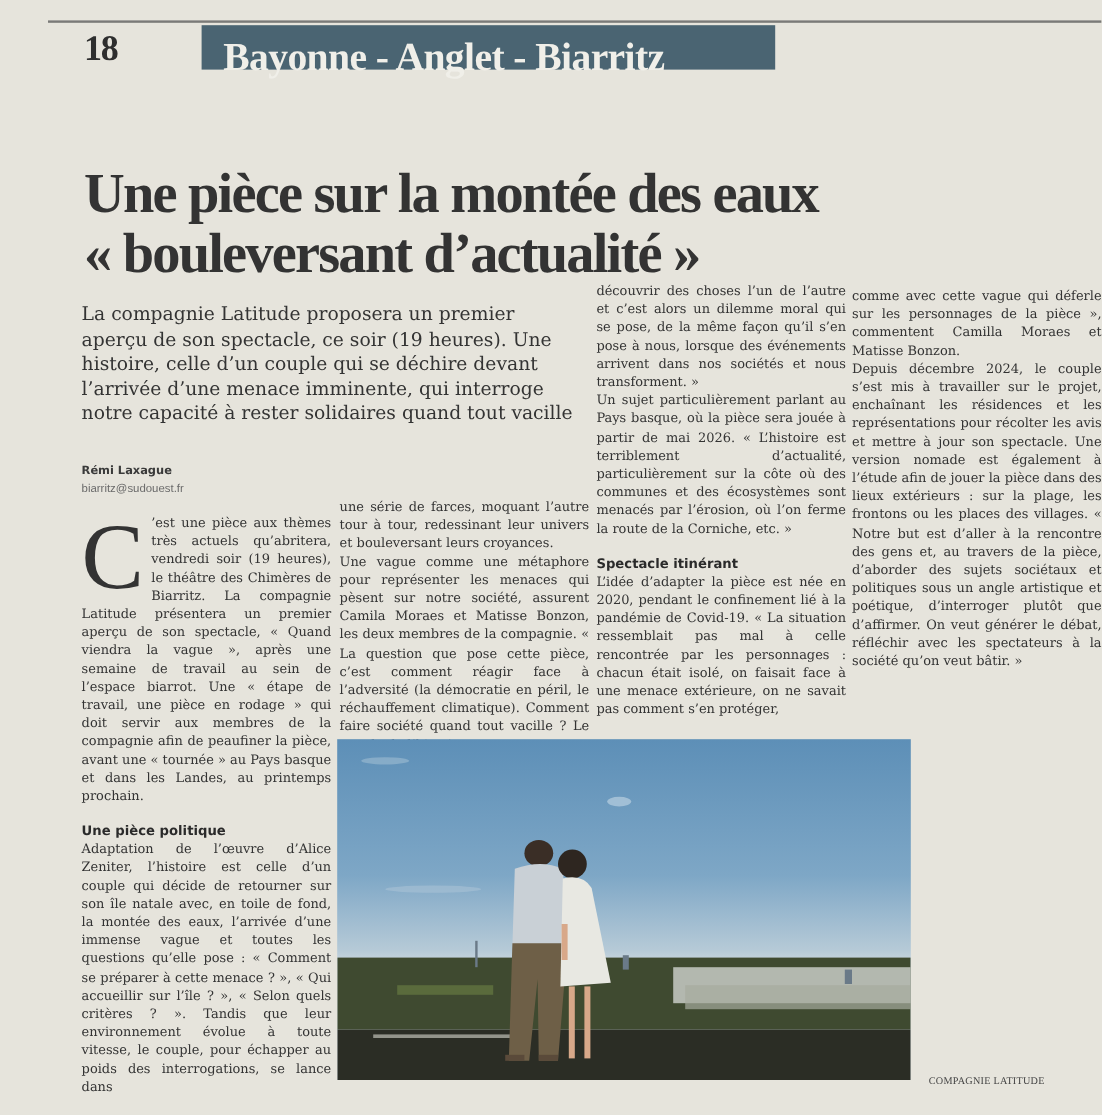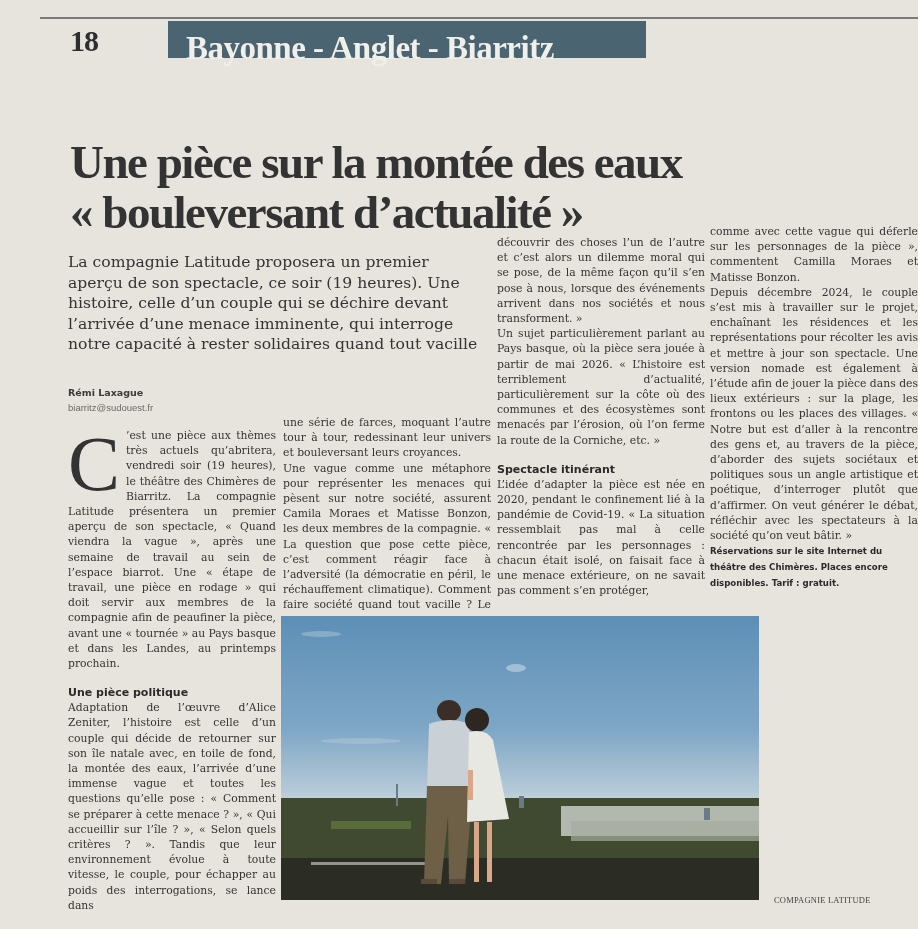--- a/index.html
+++ b/index.html
@@ -56,21 +56,21 @@
       position: absolute;
       font-family: "DejaVu Serif", serif;
       font-size: 10.8px; line-height: 15.2px; color: #333;
       text-align: justify;
       hyphens: manual;
     }
     .col p { margin: 0; }
     .col1 { left: 68px; top: 428px; width: 208px; }
     .col2 { left: 283px; top: 415px; width: 208px; }
     .col3 { left: 497px; top: 235px; width: 208px; }
-    .col4 { left: 710px; top: 224px; width: 208px; }
+    .col4 { left: 710px; top: 239px; width: 208px; }
     .dropcap {
       float: left; font-family: "Liberation Serif", serif;
       font-size: 78px; line-height: 60px; margin: 6px 6px 0 0;
       color: #333;
     }
     .subhead {
       font-family: "DejaVu Sans", sans-serif; font-weight: bold;
       font-size: 11px; line-height: 15px; margin-top: 14px; color: #2a2a2a;
       text-align: left;
     }
@@ -128,21 +128,20 @@
   <div class="col col3">
     <p>découvrir des choses l’un de l’autre et c’est alors un dilemme moral qui se pose, de la même façon qu’il s’en pose à nous, lorsque des événements arrivent dans nos sociétés et nous transforment. »</p>
     <p>Un sujet particulièrement parlant au Pays basque, où la pièce sera jouée à partir de mai 2026. « L’histoire est terriblement d’actualité, particulièrement sur la côte où des communes et des écosystèmes sont menacés par l’érosion, où l’on ferme la route de la Corniche, etc. »</p>
     <div class="subhead">Spectacle itinérant</div>
     <p>L’idée d’adapter la pièce est née en 2020, pendant le confinement lié à la pandémie de Covid-19. « La situation ressemblait pas mal à celle rencontrée par les personnages : chacun était isolé, on faisait face à une menace extérieure, on ne savait pas comment s’en protéger,</p>
   </div>
 
   <div class="col col4">
     <p>comme avec cette vague qui déferle sur les personnages de la pièce », commentent Camilla Moraes et Matisse Bonzon.</p>
     <p>Depuis décembre 2024, le couple s’est mis à travailler sur le projet, enchaînant les résidences et les représentations pour récolter les avis et mettre à jour son spectacle. Une version nomade est également à l’étude afin de jouer la pièce dans des lieux extérieurs : sur la plage, les frontons ou les places des villages. « Notre but est d’aller à la rencontre des gens et, au travers de la pièce, d’aborder des sujets sociétaux et politiques sous un angle artistique et poétique, d’interroger plutôt que d’affirmer. On veut générer le débat, réfléchir avec les spectateurs à la société qu’on veut bâtir. »</p>
-    <div class="note">Réservations sur le site Internet du théâtre des Chimères. Places encore disponibles. Tarif : gratuit.</div>
   </div>
 
   <div class="photo">
     <svg width="478" height="284" viewBox="0 0 478 284">
       <ellipse cx="40" cy="18" rx="20" ry="3" fill="#9fbcd2" opacity="0.6"></ellipse>
       <ellipse cx="235" cy="52" rx="10" ry="4" fill="#b8cfe0" opacity="0.7"></ellipse>
       <ellipse cx="80" cy="125" rx="40" ry="3" fill="#a9c2d5" opacity="0.6"></ellipse>
       <rect x="0" y="182" width="478" height="60" fill="#3f4a30"></rect>
       <rect x="280" y="190" width="198" height="30" fill="#c8cbc6" opacity="0.85"></rect>
       <rect x="290" y="205" width="188" height="20" fill="#a7ab9e" opacity="0.7"></rect>

